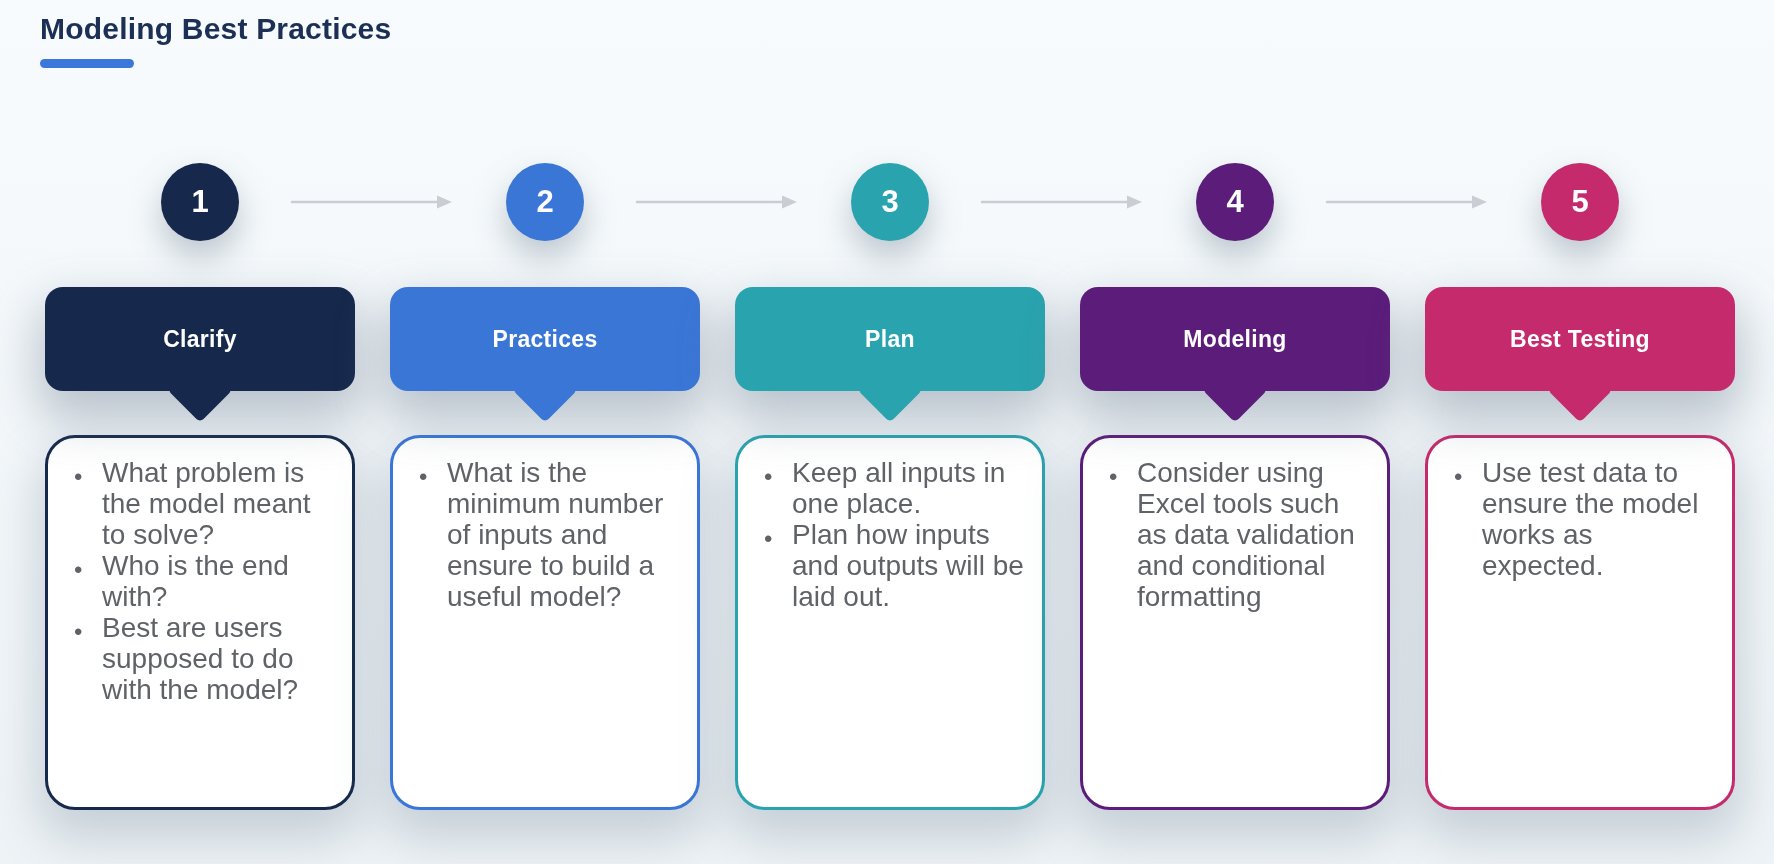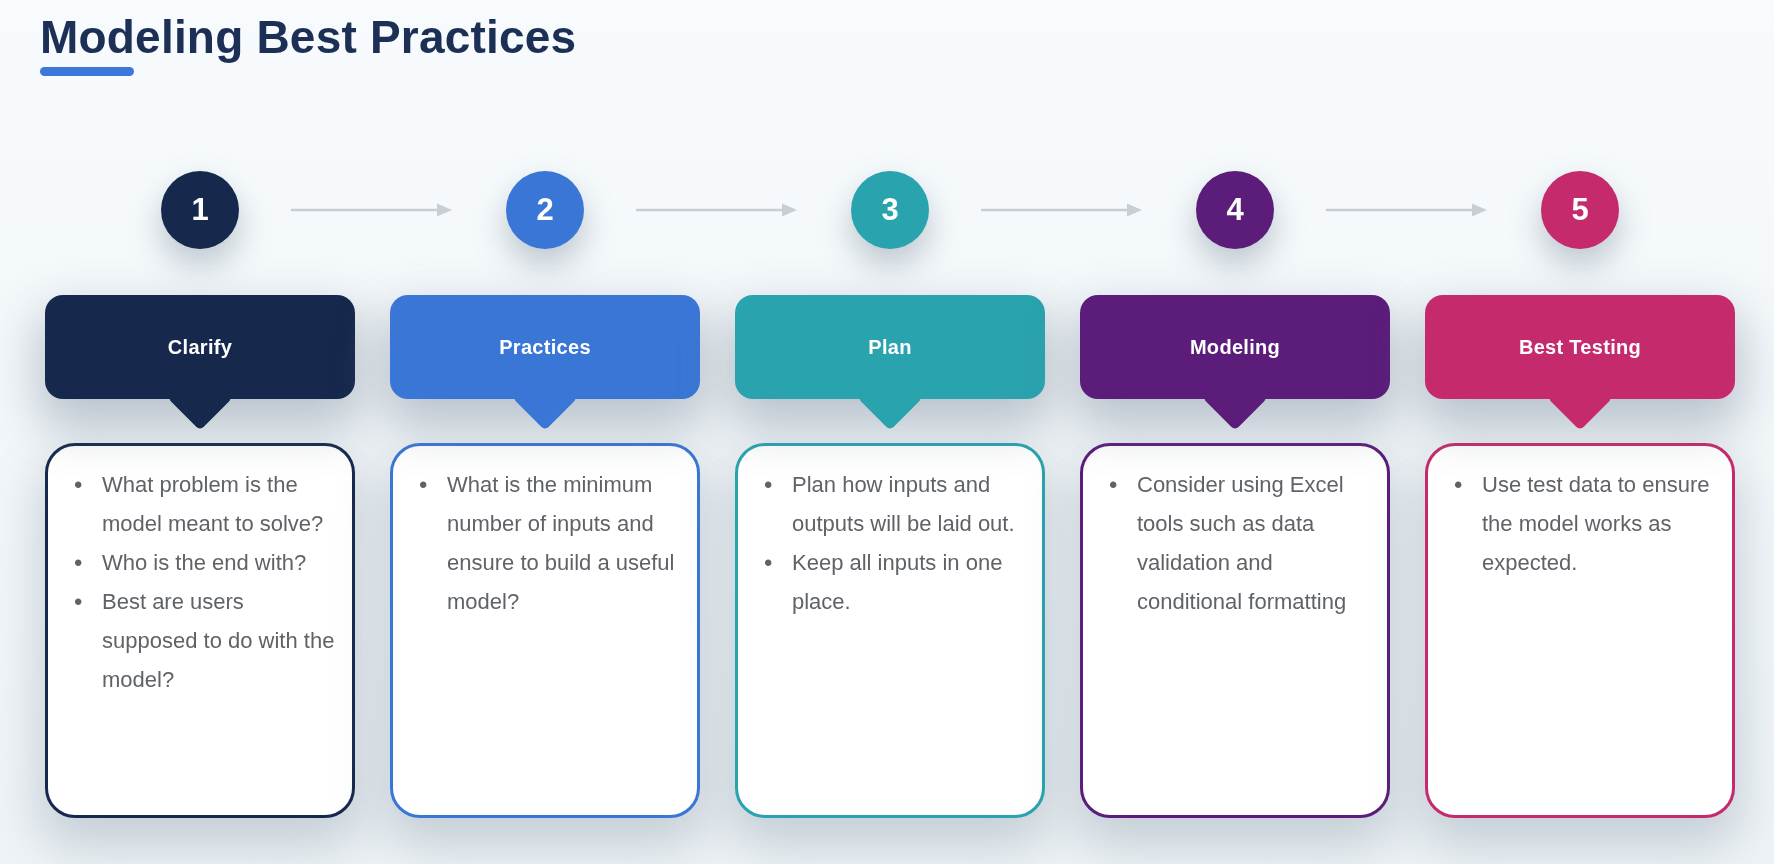--- a/index.html
+++ b/index.html
@@ -5,23 +5,23 @@
   html, body { margin: 0; padding: 0; }
   .canvas {
     position: relative;
     width: 1774px;
     height: 864px;
     overflow: hidden;
     background: linear-gradient(180deg, var(--bg1, #f7fbfd) 0%, var(--bg2, #eef3f6) 100%);
     font-family: "Liberation Sans", sans-serif;
   }
   .page-title {
-    padding-top: 14px;
+    padding-top: 6px;
     margin-left: 40px;
-    font-size: 46px;
+    font-size: 30px;
     line-height: 46px;
     font-weight: bold;
     color: var(--title-color, #1c2f55);
     letter-spacing: 0.2px;
   }
   .title-underline {
     margin: 7px 0 0 40px;
     width: 94px;
     height: 9px;
     border-radius: 5px;
@@ -60,21 +60,21 @@
     background: var(--accent, #333);
     display: flex;
     align-items: center;
     justify-content: center;
     box-shadow: 0 22px 48px 6px rgba(104,122,141,0.42);
   }
   .bubble-label {
     position: relative;
     z-index: 2;
     color: #fff;
-    font-size: 20px;
+    font-size: 23px;
     font-weight: bold;
     letter-spacing: 0.3px;
   }
   .tail {
     position: absolute;
     left: 50%;
     bottom: -22px;
     width: 46px;
     height: 46px;
     background: var(--accent, #333);
@@ -88,22 +88,22 @@
     box-sizing: border-box;
     background: var(--card-bg, #fff);
     border: 3px solid var(--accent, #333);
     border-radius: 30px;
     padding: 19px 14px 0 26px;
     box-shadow: 0 22px 48px 6px rgba(104,122,141,0.30);
   }
   .bullets { list-style: none; margin: 0; padding: 0; }
   .bullets li {
     display: flex;
-    font-size: 22px;
-    line-height: 39px;
+    font-size: 28px;
+    line-height: 31px;
     color: var(--text, #5f6368);
   }
   .bullets li::before {
     content: "\2022";
     width: 28px;
     flex-shrink: 0;
     font-size: 24px;
     line-height: 39px;
   }
   .arrow {
@@ -191,24 +191,24 @@
 
       <div class="column" style="--accent: #29a3ae;">
         <div class="circle">3</div>
         <div class="bubble-header">
           <div class="tail"></div>
           <span class="bubble-label">Plan</span>
         </div>
         <div class="card">
           <ul class="bullets">
             <li>
+                <span>Keep all inputs in one place.</span>
+              </li>
+            <li>
                 <span>Plan how inputs and outputs will be laid out.</span>
-              </li>
-            <li>
-                <span>Keep all inputs in one place.</span>
               </li>
           </ul>
         </div>
       </div>
 
       <div class="column" style="--accent: #5b1c7a;">
         <div class="circle">4</div>
         <div class="bubble-header">
           <div class="tail"></div>
           <span class="bubble-label">Modeling</span>

